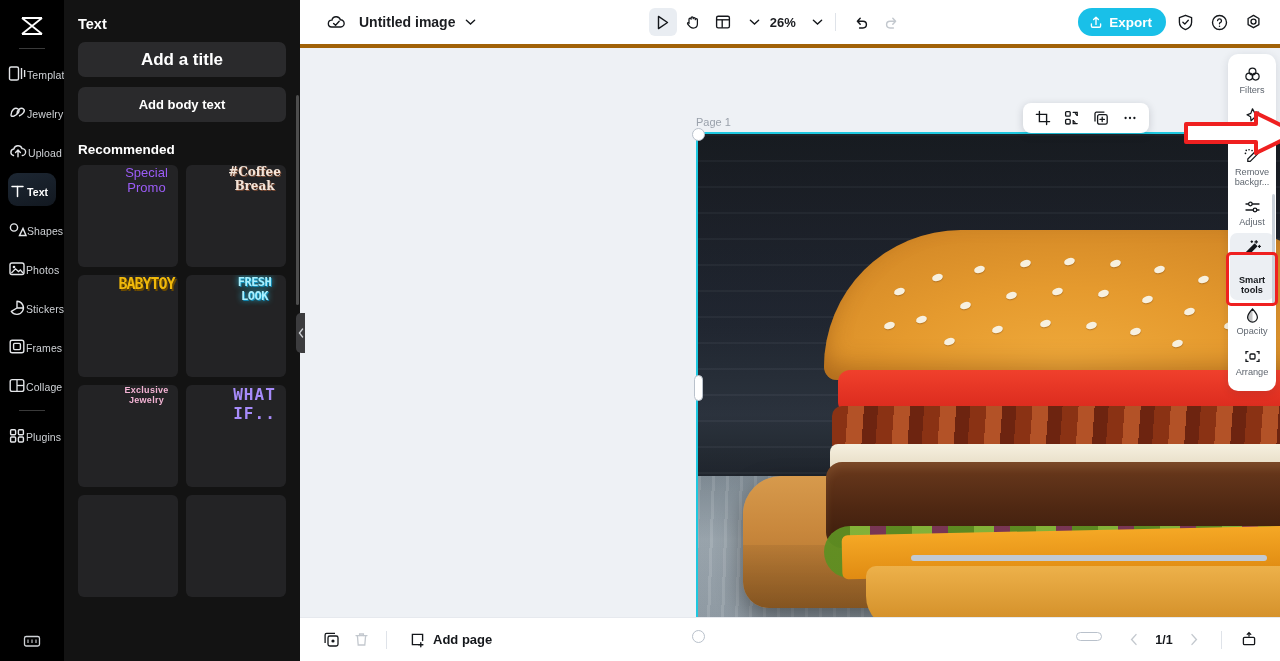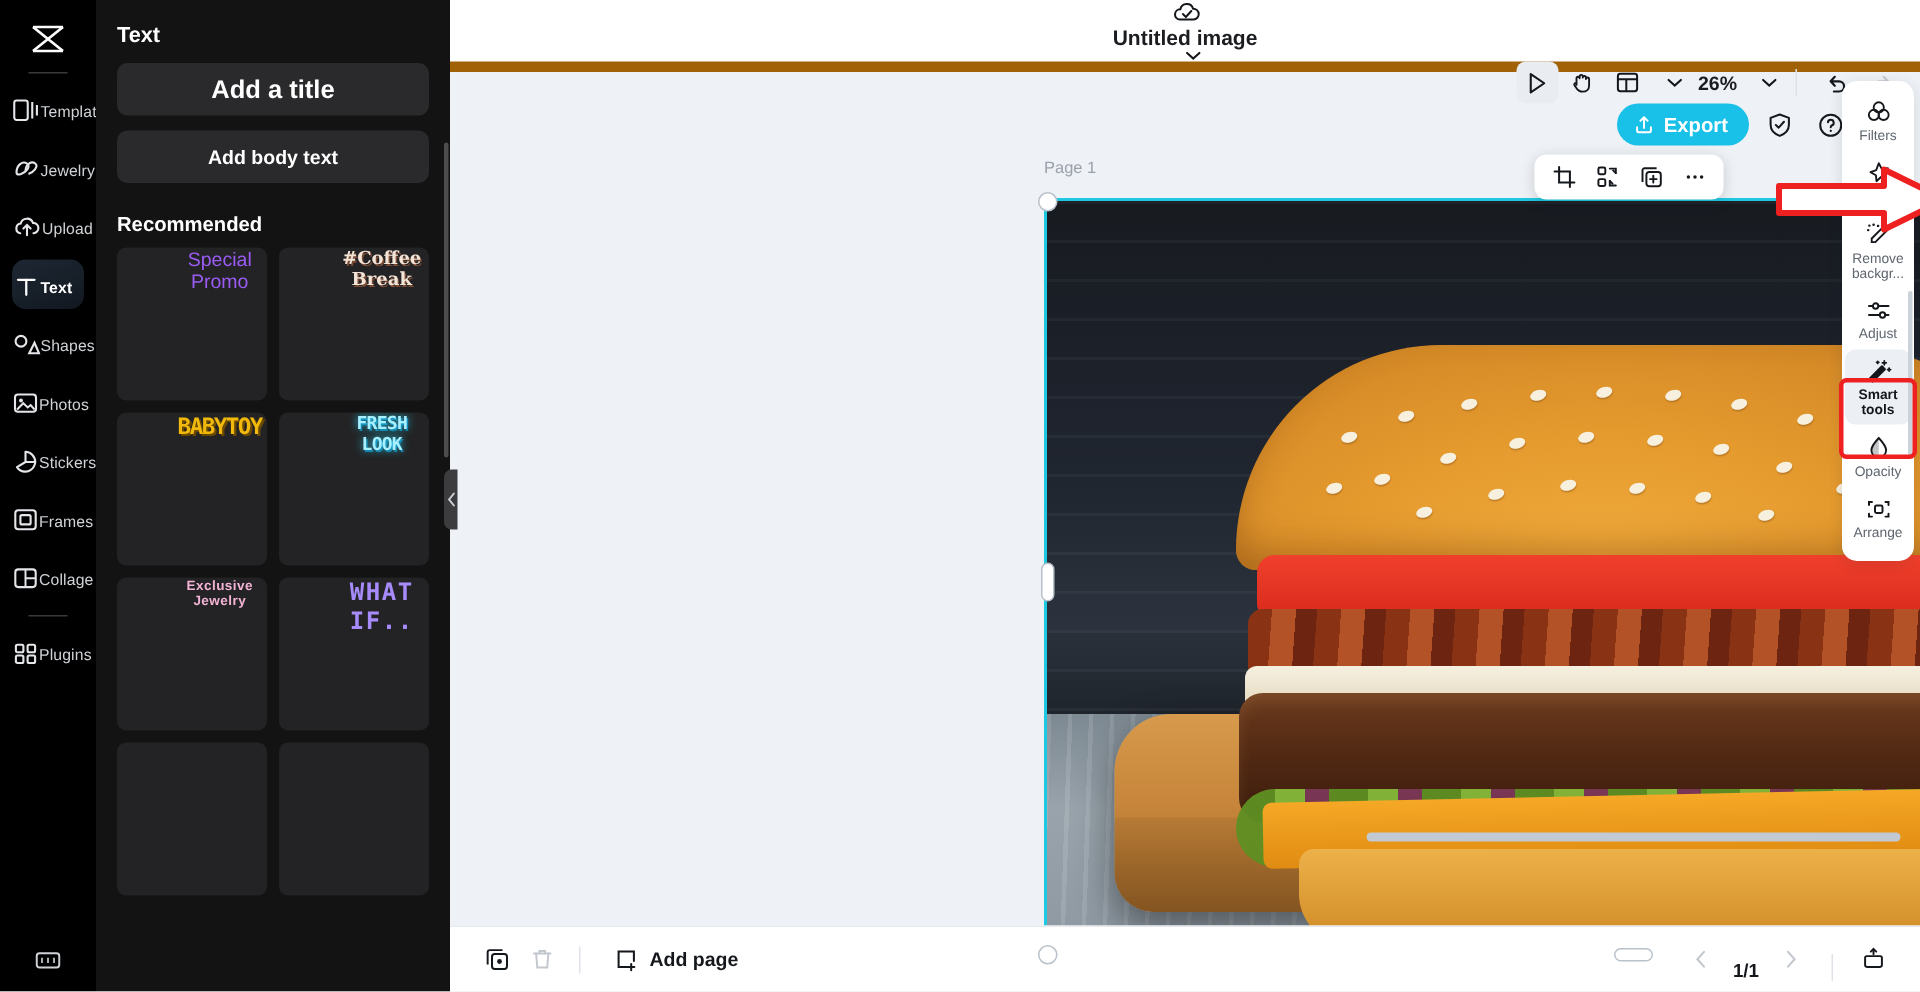--- a/index.html
+++ b/index.html
@@ -68,21 +68,21 @@
     position: absolute; left: 296px; top: 313px; width: 9px; height: 40px;
     background: #3c3c3e; border-radius: 5px 0 0 5px; z-index: 40;
     display: flex; align-items: center; justify-content: center; cursor: pointer;
   }
 
   
   .main { flex: 1; position: relative; background: #eef1f5; height: 661px; }
 
   .topbar {
     height: 48px; background: #fff; display: flex; align-items: center;
-    padding: 0 12px; border-bottom: 7px solid #a16207; flex-direction: column;
+    padding: 0 12px; border-bottom: 4px solid #a16207;
   }
   .cloud-ic { margin: 0 12px 0 14px; display:flex; }
   .doc-title { font-size: 14px; color: #1b1d21; font-weight: bold; }
   .chev { margin-left: 10px; display: flex; cursor: pointer; }
   .top-center { margin-left: auto; display: flex; align-items: center; gap: 2px; }
   .tool-btn {
     width: 28px; height: 28px; border-radius: 6px; display:flex; align-items:center; justify-content:center; cursor:pointer;
   }
   .tool-btn.sel { background: #e9edf2; }
   .zoom-val { font-size: 13px; color: #1b1d21; font-weight: bold; margin: 0 4px 0 8px; }
@@ -90,21 +90,21 @@
   .top-right { margin-left: auto; display: flex; align-items: center; gap: 6px; }
   .export-btn {
     background: #19c0e8; color: #fff; font-size: 13.5px; font-weight: bold;
     height: 28px; border-radius: 15px; padding: 0 14px 0 11px;
     display: flex; align-items: center; gap: 6px; cursor: pointer;
   }
   .round-ic { width: 28px; height: 28px; display:flex; align-items:center; justify-content:center; cursor:pointer; }
 
   
   .canvas-wrap { position: relative; height: 565px; }
-  .page-label { position: absolute; left: 396px; top: 58px; font-size: 11px; color: #9aa1ab; }
+  .page-label { position: absolute; left: 396px; top: 68px; font-size: 11px; color: #9aa1ab; }
   .artboard {
     position: absolute; left: 398px; top: 86px; width: 782px; height: 502px;
     outline: 2px solid #1ec8e0; background: #0d1014; overflow: hidden;
   }
   .photo { position: absolute; inset: 0; }
   .bg-wood {
     position:absolute; inset:0;
     background:
       repeating-linear-gradient(180deg, rgba(255,255,255,.030) 0 2px, rgba(0,0,0,.05) 2px 26px),
       linear-gradient(180deg,#181c22 0%, #222833 38%, #2d3540 56%, #1d2229 72%, #141820 100%);
@@ -196,41 +196,41 @@
   .rrail {
     position: absolute; right: 4px; top: 54px; width: 48px;
     background: #fff; border-radius: 10px; padding: 6px 0 8px;
     box-shadow: 0 2px 10px rgba(25,35,50,.12); z-index: 31;
   }
   .rtool {
     width: 44px; margin: 0 2px 1px; padding: 6px 0 5px;
     display: flex; flex-direction: column; align-items: center; cursor: pointer; border-radius: 7px;
   }
   .rtool .rl { font-size: 9.2px; color: #5f666f; margin-top: 2px; text-align: center; line-height: 10px; }
-  .rtool.hot { background: #eceff3; }
+  .rtool.hot { background: #eceff3; gap: 17px; }
   .rtool.hot .rl { color: #14171b; font-weight: bold; }
   .rtool-outline {
     position: absolute; right: 2px; top: 252px; width: 52px; height: 54px;
     border: 3px solid #ef2020; border-radius: 5px; z-index: 36; pointer-events: none;
   }
   .rrail-scroll { position:absolute; right:1px; top:140px; width:3px; height:110px; background:#cbd2da; border-radius:2px; }
 
   
   .hscroll {
     position: absolute; left: 611px; bottom: 52px; width: 356px; height: 6px;
     background: #c2c9d2; border-radius: 3px;
   }
   .bottombar {
     position: absolute; left: 0; right: 0; bottom: 0; height: 44px;
     background: #fff; border-top: 1px solid #e6e9ee; display: flex; align-items: center; padding: 0 16px;
   }
   .bb-ic { width: 30px; height: 28px; display:flex; align-items:center; justify-content:center; cursor:pointer; }
   .bb-add { display:flex; align-items:center; gap:7px; cursor:pointer; margin-left: 12px; }
   .bb-add .t { font-size: 13px; font-weight: bold; color: #14171b; }
-  .bb-right { margin-left: auto; display: flex; align-items: flex-end; gap: 2px; }
+  .bb-right { margin-left: auto; display: flex; align-items: center; gap: 2px; }
   .pg-num { font-size: 12.5px; color: #14171b; font-weight: bold; min-width: 26px; text-align:center; }
 </style>
 </head>
 <body>
 
 <div class="app">
 
   <div class="rail">
     <div class="logo">
       <svg width="26" height="22" viewBox="0 0 26 22">

